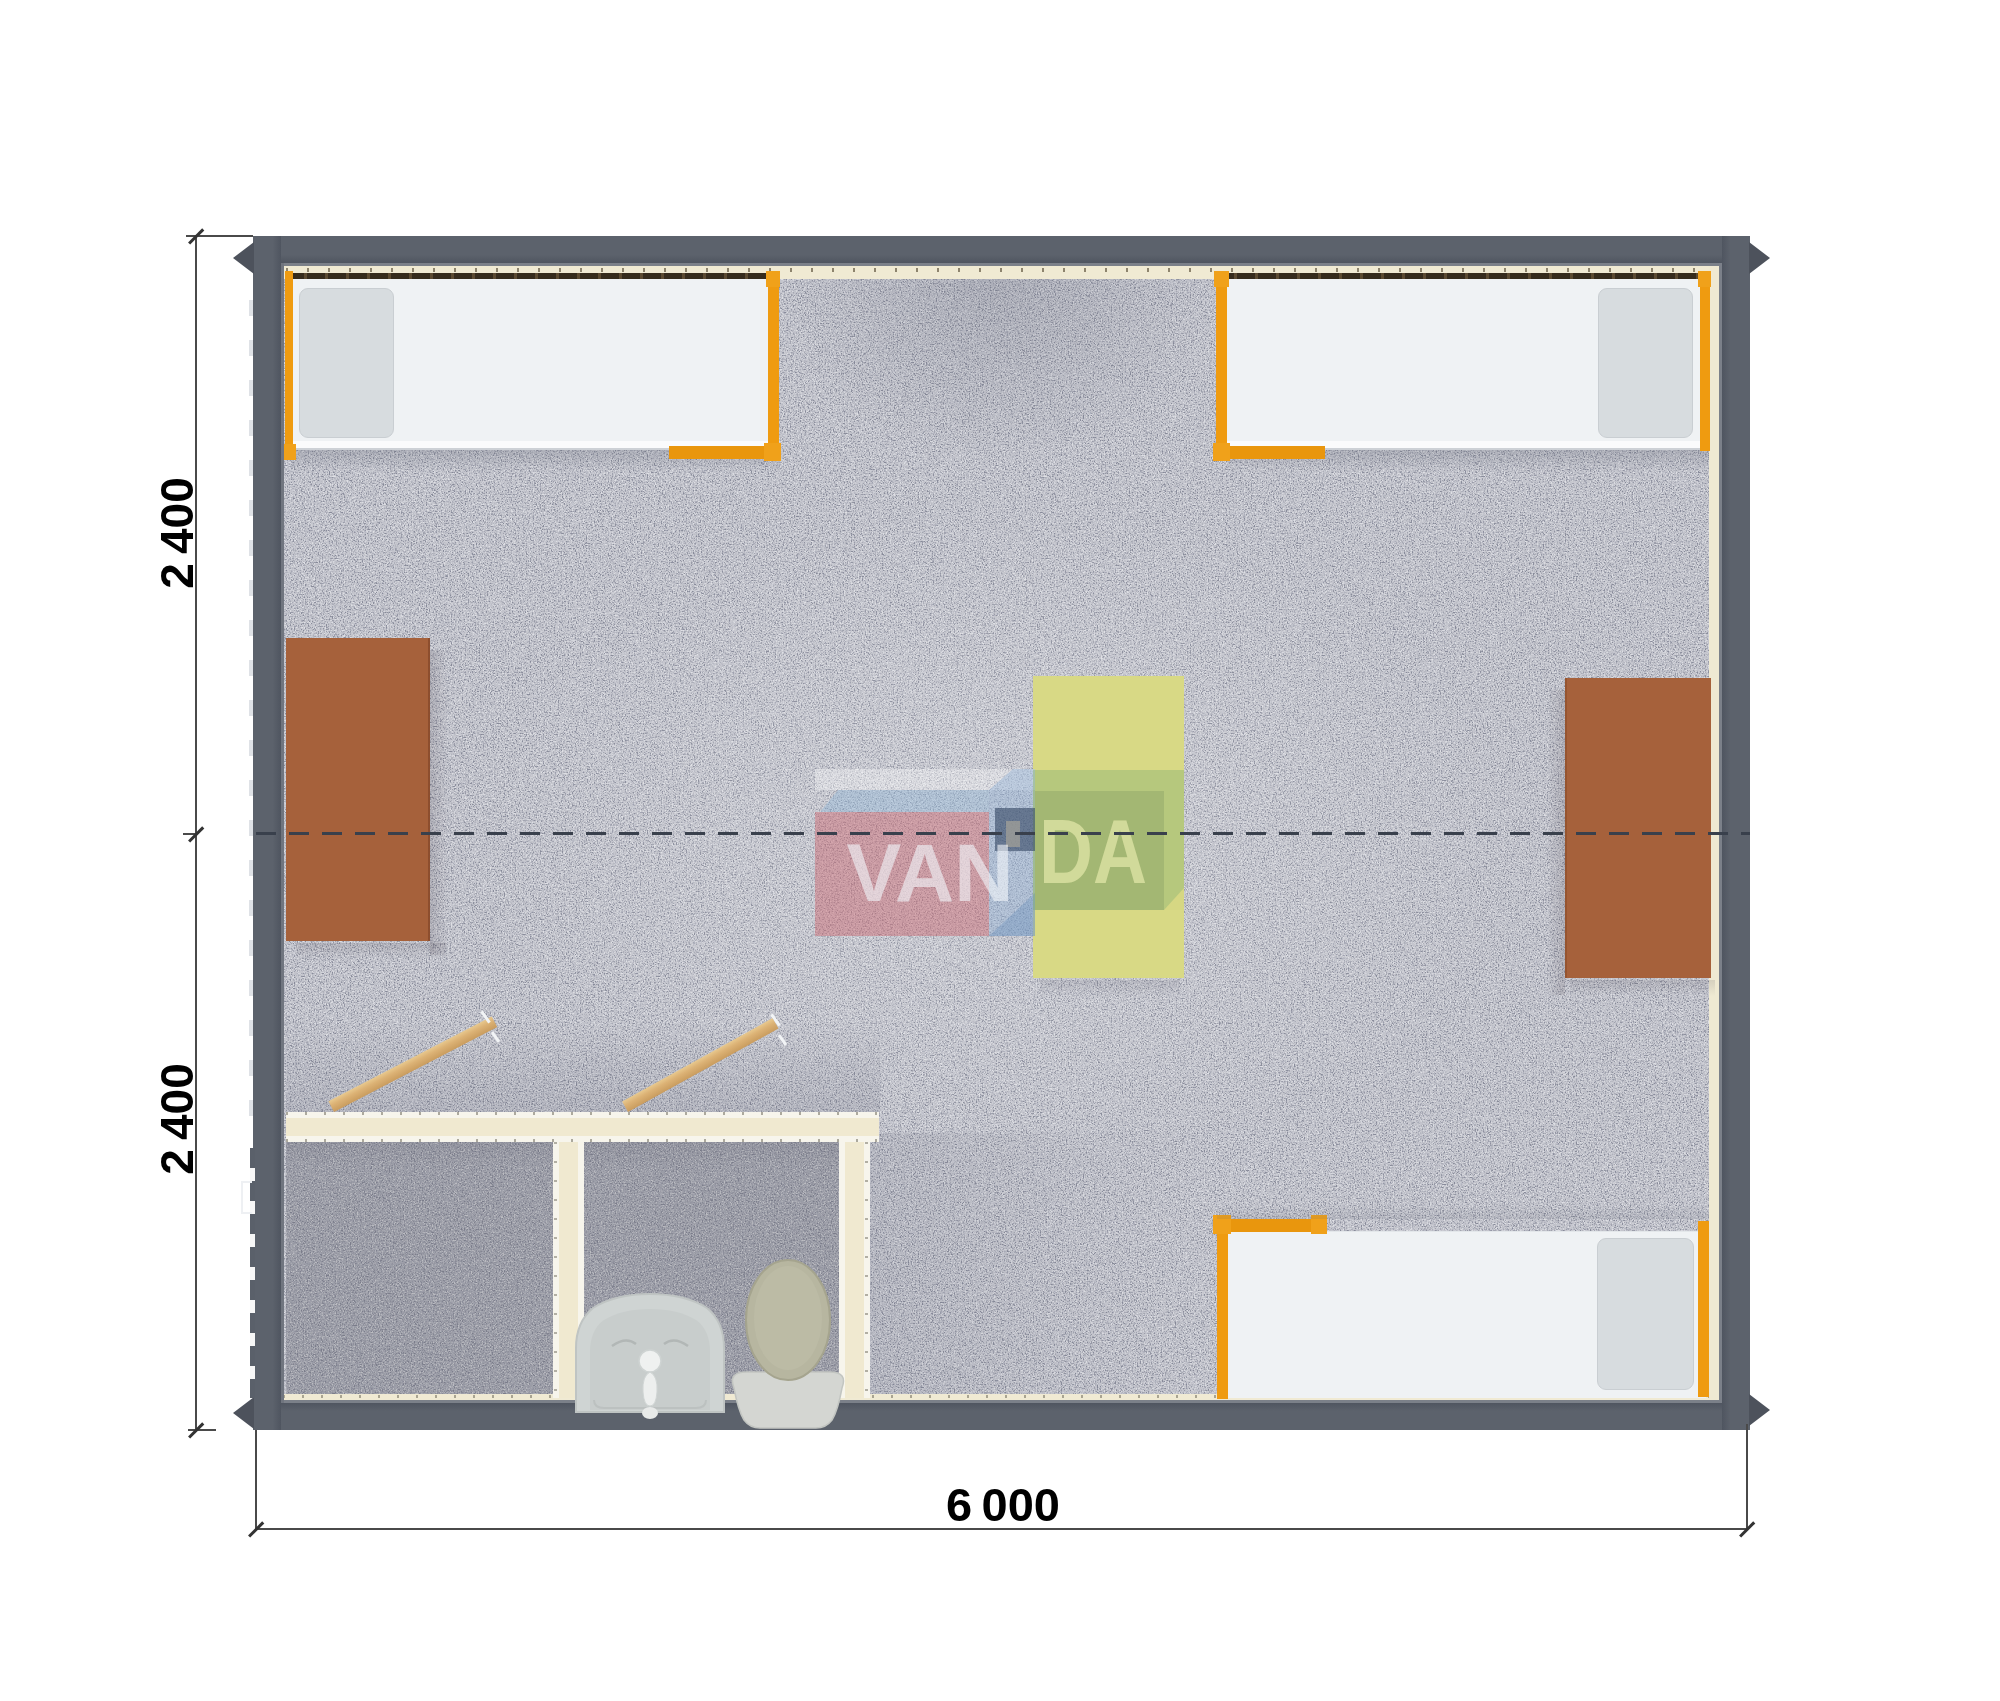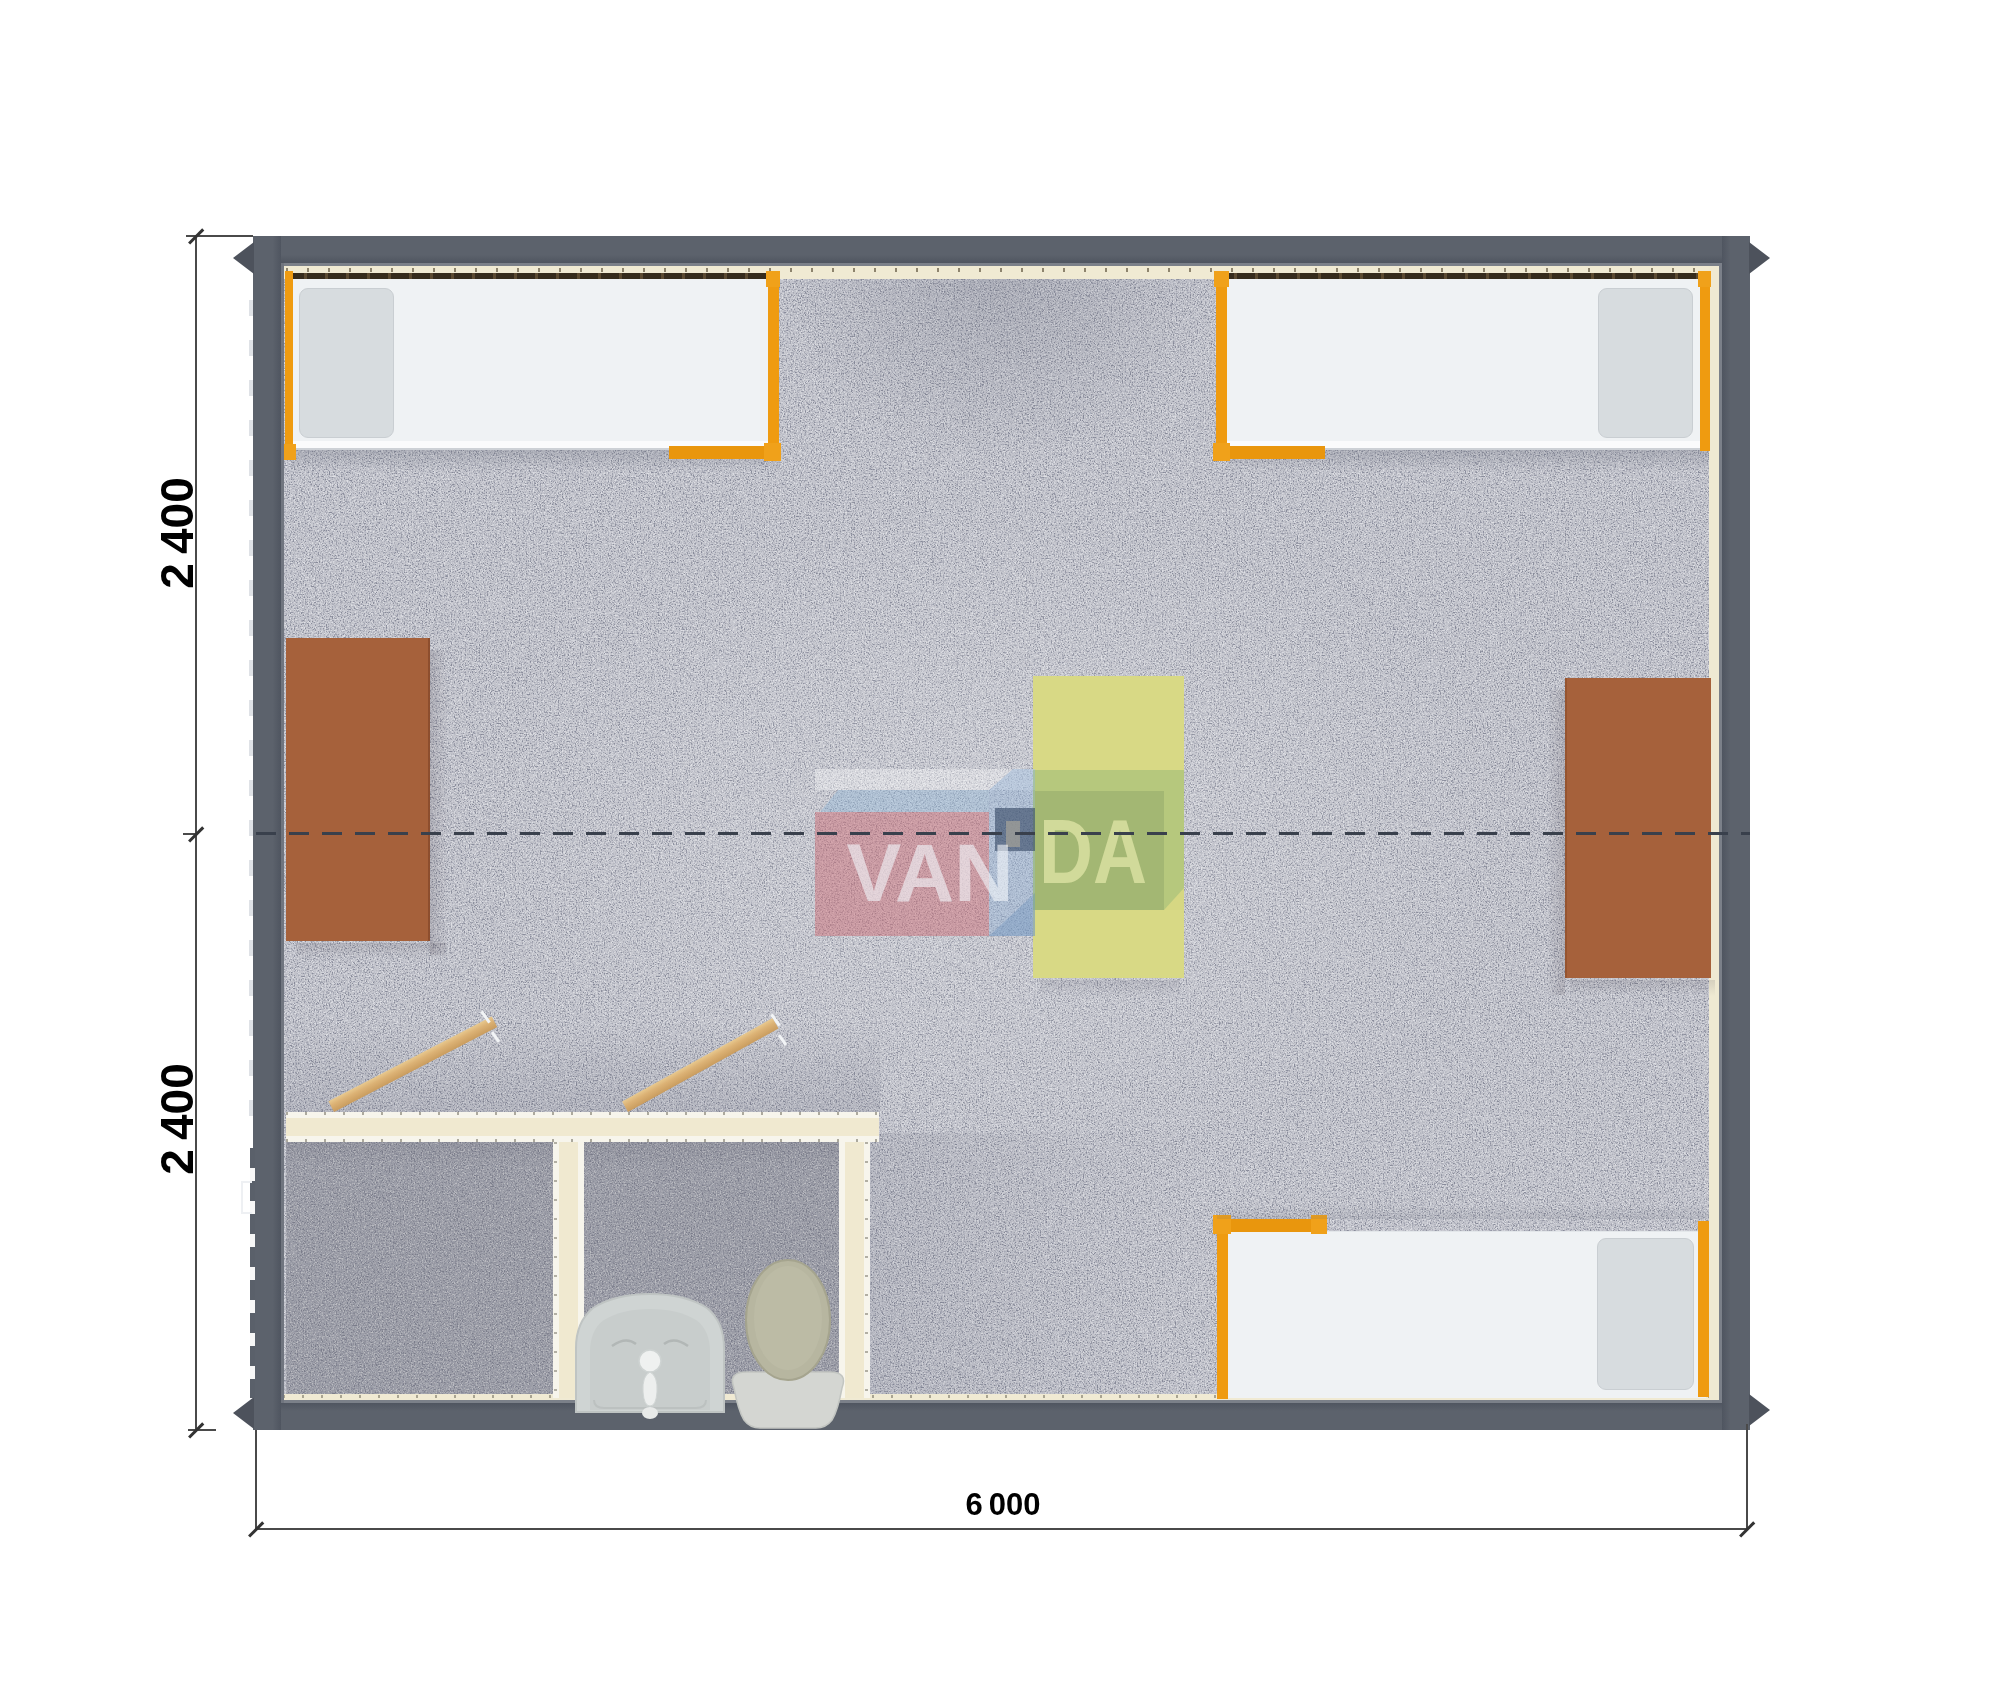--- a/index.html
+++ b/index.html
@@ -264,15 +264,15 @@
 <div class="abs" style="left:255px;top:1528px;width:1493px;height:2px;background:#4a4a4a;"></div>
 
 <div class="abs" style="left:255px;top:1430px;width:2px;height:100px;background:#4a4a4a;"></div>
 
 <div class="abs" style="left:1746px;top:1424px;width:2px;height:106px;background:#4a4a4a;"></div>
 
 <div class="abs" style="left:246px;top:1528px;width:20px;height:2.5px;background:#333;transform:rotate(-45deg);"></div>
 
 <div class="abs" style="left:1737px;top:1528px;width:20px;height:2.5px;background:#333;transform:rotate(-45deg);"></div>
 
-<div class="abs" style="left:903px;top:1483px;width:200px;height:44px;line-height:44px;text-align:center;font-size:31px;font-weight:bold;color:#000;">6 000</div>
+<div class="abs" style="left:903px;top:1483px;width:200px;height:44px;line-height:44px;text-align:center;font-size:47px;font-weight:bold;color:#000;">6 000</div>
 
 </div>
 
 </body></html>

